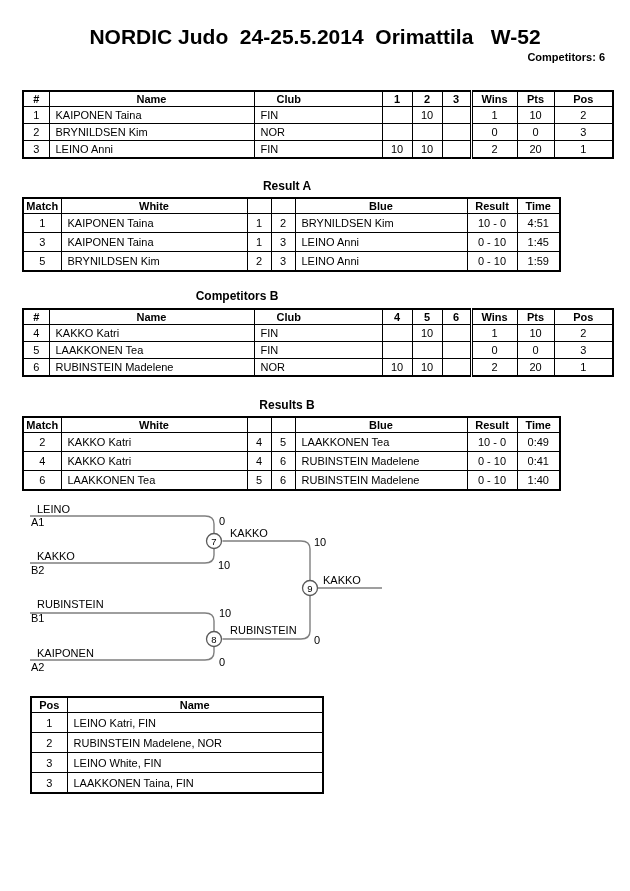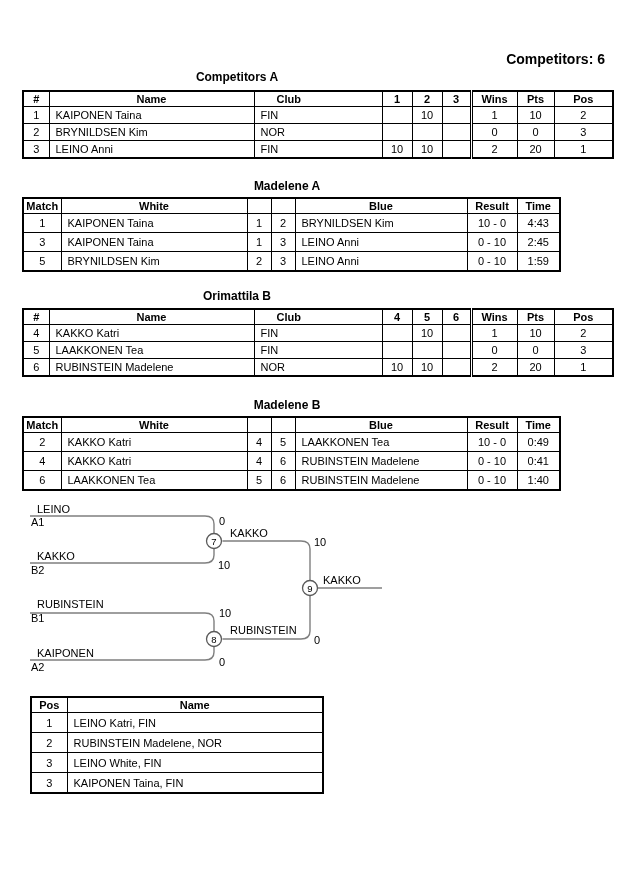--- a/index.html
+++ b/index.html
@@ -6,21 +6,21 @@
   .sheet {
     position:relative; width:630px; height:891px; background:#ffffff;
     font-family:"Liberation Sans", sans-serif; color:#000; overflow:hidden;
   }
   .title {
     position:absolute; top:25px; left:0; width:630px; text-align:center;
     font-size:21px; font-weight:bold; white-space:pre; letter-spacing:0;
   }
   .count {
     position:absolute; top:51px; left:440px; width:165px; text-align:right;
-    font-size:14px; font-weight:bold;
+    font-size:11px; font-weight:bold;
   }
   .heading {
     position:absolute; width:280px; text-align:center;
     font-size:12px; font-weight:bold;
   }
   table {
     position:absolute; border-collapse:collapse; table-layout:fixed;
     border:2px solid #000; background:#fff;
   }
   th, td {
@@ -41,23 +41,23 @@
   svg.bracket text { font-family:"Liberation Sans", sans-serif; font-size:11px; fill:#000; }
   svg.bracket text.nodenum { font-size:9.5px; text-anchor:middle; }
   svg.bracket path { fill:none; stroke:#7f7f7f; stroke-width:1.4; }
   svg.bracket circle { fill:#fff; stroke:#5a5a5a; stroke-width:1.3; }
 </style>
 </head>
 <body>
 
 <div class="sheet">
 
+  <div class="title">NORDIC Judo  24-25.5.2014  Orimattila   W-52</div>
   <div class="count">Competitors: 6</div>
 
-  <div class="heading" style="top:70px; left:97px;">Competitors A</div>
   <table class="comp-table" style="top:90px; left:22px; width:590px;">
     <colgroup>
       <col style="width:26px">
         <col style="width:205px">
         <col style="width:128px">
       <col style="width:30px">
         <col style="width:30px">
         <col style="width:29px">
       <col style="width:46px">
         <col style="width:37px">
@@ -106,21 +106,21 @@
         <td>10</td>
         <td>10</td>
         <td></td>
         <td class="wins-col">2</td>
         <td>20</td>
         <td>1</td>
       </tr>
     </tbody>
   </table>
 
-  <div class="heading" style="top:179px; left:147px;">Madelene A</div>
+  <div class="heading" style="top:179px; left:147px;">Result A</div>
   <table class="match-table" style="top:197px; left:22px; width:537px;">
     <colgroup>
       <col style="width:38px">
         <col style="width:186px">
         <col style="width:24px">
       <col style="width:24px">
         <col style="width:172px">
         <col style="width:50px">
         <col style="width:43px">
     </colgroup>
@@ -136,44 +136,44 @@
       </tr>
     </thead>
     <tbody>
       <tr>
         <td>1</td>
         <td class="lft">KAIPONEN Taina</td>
         <td>1</td>
         <td>2</td>
         <td class="lft">BRYNILDSEN Kim</td>
         <td>10 - 0</td>
-        <td>4:43</td>
+        <td>4:51</td>
       </tr>
       <tr>
         <td>3</td>
         <td class="lft">KAIPONEN Taina</td>
         <td>1</td>
         <td>3</td>
         <td class="lft">LEINO Anni</td>
         <td>0 - 10</td>
-        <td>2:45</td>
+        <td>1:45</td>
       </tr>
       <tr>
         <td>5</td>
         <td class="lft">BRYNILDSEN Kim</td>
         <td>2</td>
         <td>3</td>
         <td class="lft">LEINO Anni</td>
         <td>0 - 10</td>
         <td>1:59</td>
       </tr>
     </tbody>
   </table>
 
-  <div class="heading" style="top:289px; left:97px;">Orimattila B</div>
+  <div class="heading" style="top:289px; left:97px;">Competitors B</div>
   <table class="comp-table" style="top:308px; left:22px; width:590px;">
     <colgroup>
       <col style="width:26px">
         <col style="width:205px">
         <col style="width:128px">
       <col style="width:30px">
         <col style="width:30px">
         <col style="width:29px">
       <col style="width:46px">
         <col style="width:37px">
@@ -222,21 +222,21 @@
         <td>10</td>
         <td>10</td>
         <td></td>
         <td class="wins-col">2</td>
         <td>20</td>
         <td>1</td>
       </tr>
     </tbody>
   </table>
 
-  <div class="heading" style="top:398px; left:147px;">Madelene B</div>
+  <div class="heading" style="top:398px; left:147px;">Results B</div>
   <table class="match-table" style="top:416px; left:22px; width:537px;">
     <colgroup>
       <col style="width:38px">
         <col style="width:186px">
         <col style="width:24px">
       <col style="width:24px">
         <col style="width:172px">
         <col style="width:50px">
         <col style="width:43px">
     </colgroup>
@@ -343,18 +343,18 @@
       <tr>
         <td>2</td>
         <td class="lft">RUBINSTEIN Madelene, NOR</td>
       </tr>
       <tr>
         <td>3</td>
         <td class="lft">LEINO White, FIN</td>
       </tr>
       <tr>
         <td>3</td>
-        <td class="lft">KAIPONEN Taina, FIN</td>
+        <td class="lft">LAAKKONEN Taina, FIN</td>
       </tr>
     </tbody>
   </table>
 
 </div>
 
 </body></html>

